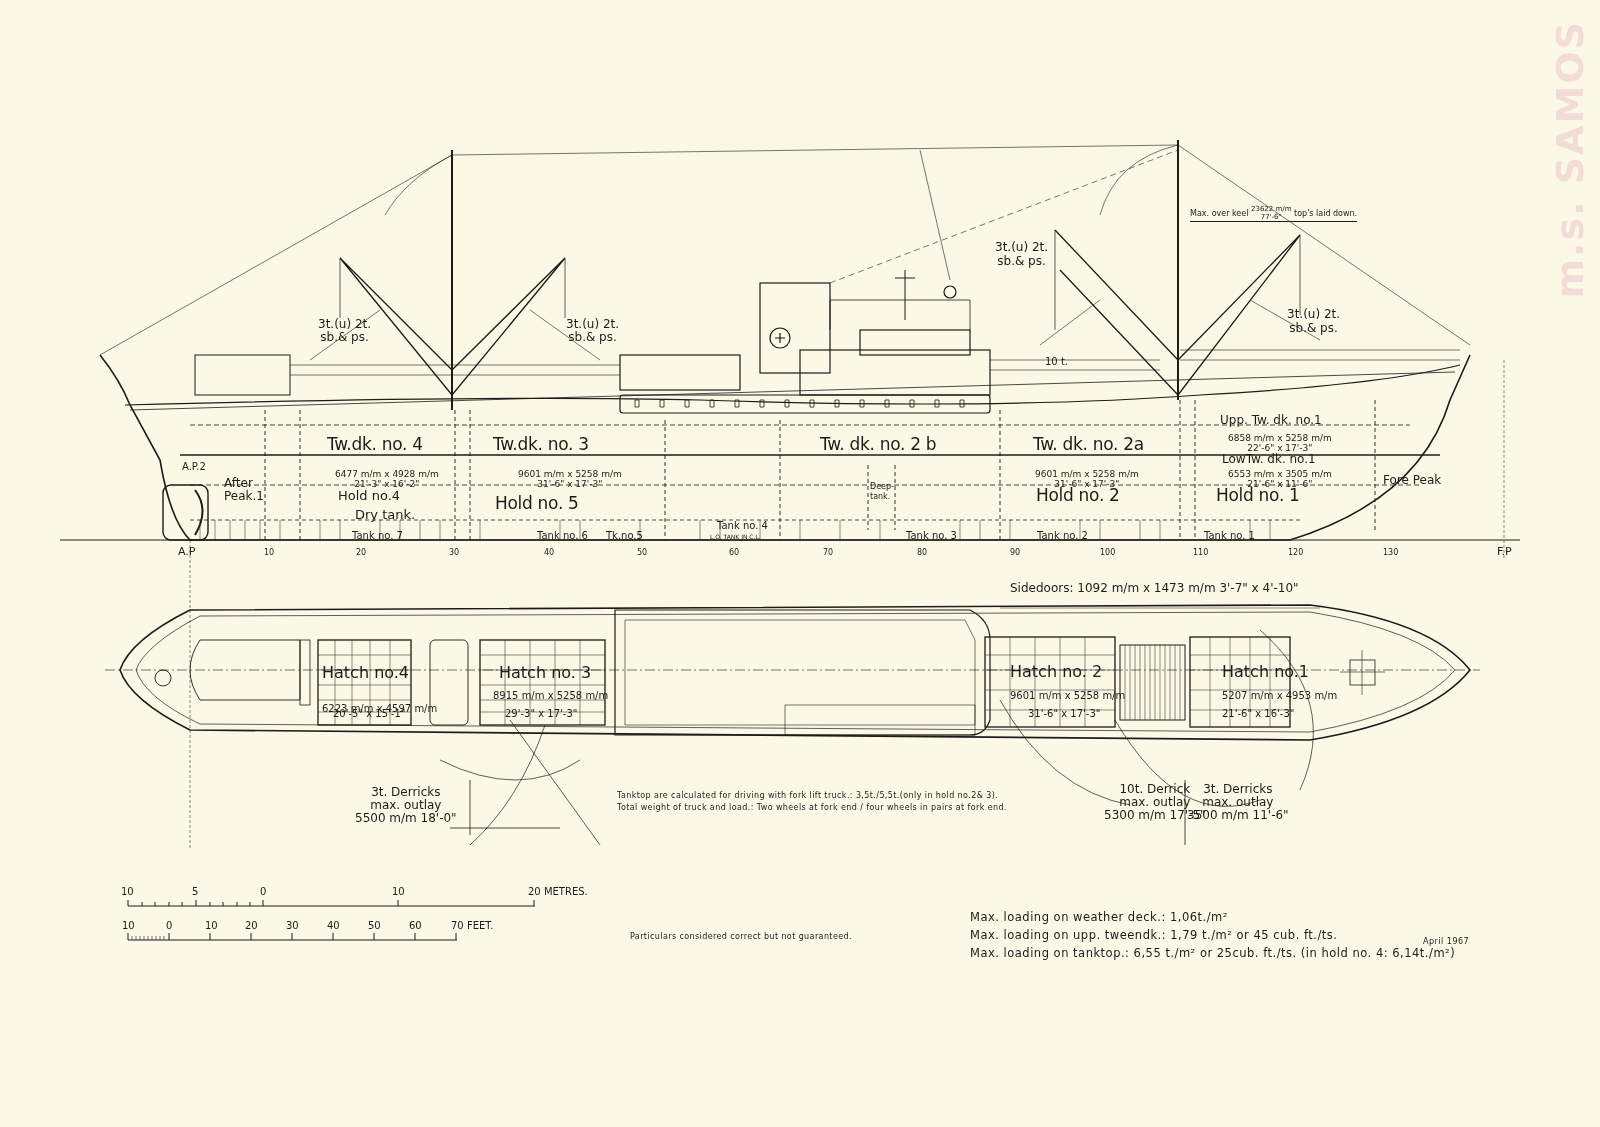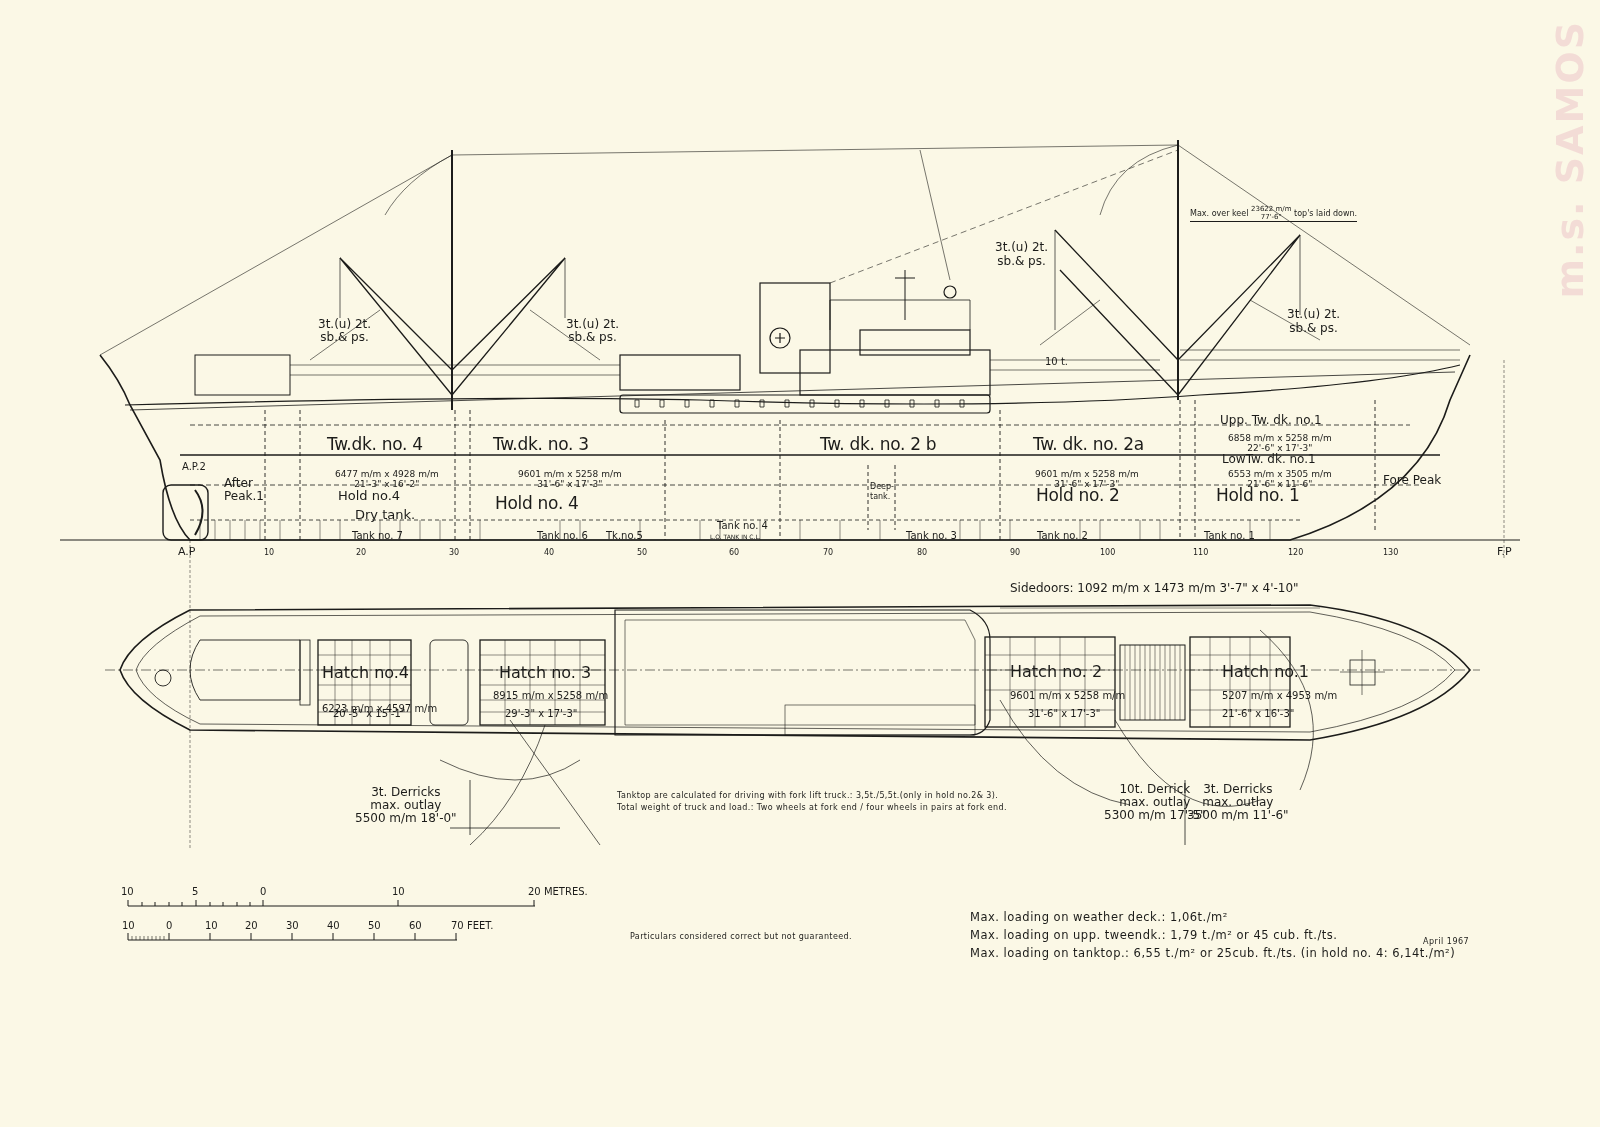--- a/index.html
+++ b/index.html
@@ -229,21 +229,21 @@
   <div>6477 m/m x 4928 m/m</div>
   <div>21'-3" x 16'-2"</div>
 </div>
 <div class="abs lbl-med" style="left:338px;top:488px;font-size:13px;">Hold no.4</div>
 <div class="abs lbl-med" style="left:355px;top:507px;font-size:13px;">Dry tank.</div>
 
 <div class="abs lbl-sm" style="left:518px;top:469px;">
   <div>9601 m/m x 5258 m/m</div>
   <div>31'-6" x 17'-3"</div>
 </div>
-<div class="abs lbl-big" style="left:495px;top:493px;">Hold no. 4</div>
+<div class="abs lbl-big" style="left:495px;top:493px;">Hold no. 5</div>
 
 <div class="abs lbl-sm" style="left:1035px;top:469px;">
   <div>9601 m/m x 5258 m/m</div>
   <div>31'-6" x 17'-3"</div>
 </div>
 <div class="abs lbl-big" style="left:1036px;top:485px;">Hold no. 2</div>
 
 <div class="abs lbl-sm" style="left:1228px;top:433px;">
   <div>6858 m/m x 5258 m/m</div>
   <div>22'-6" x 17'-3"</div>

